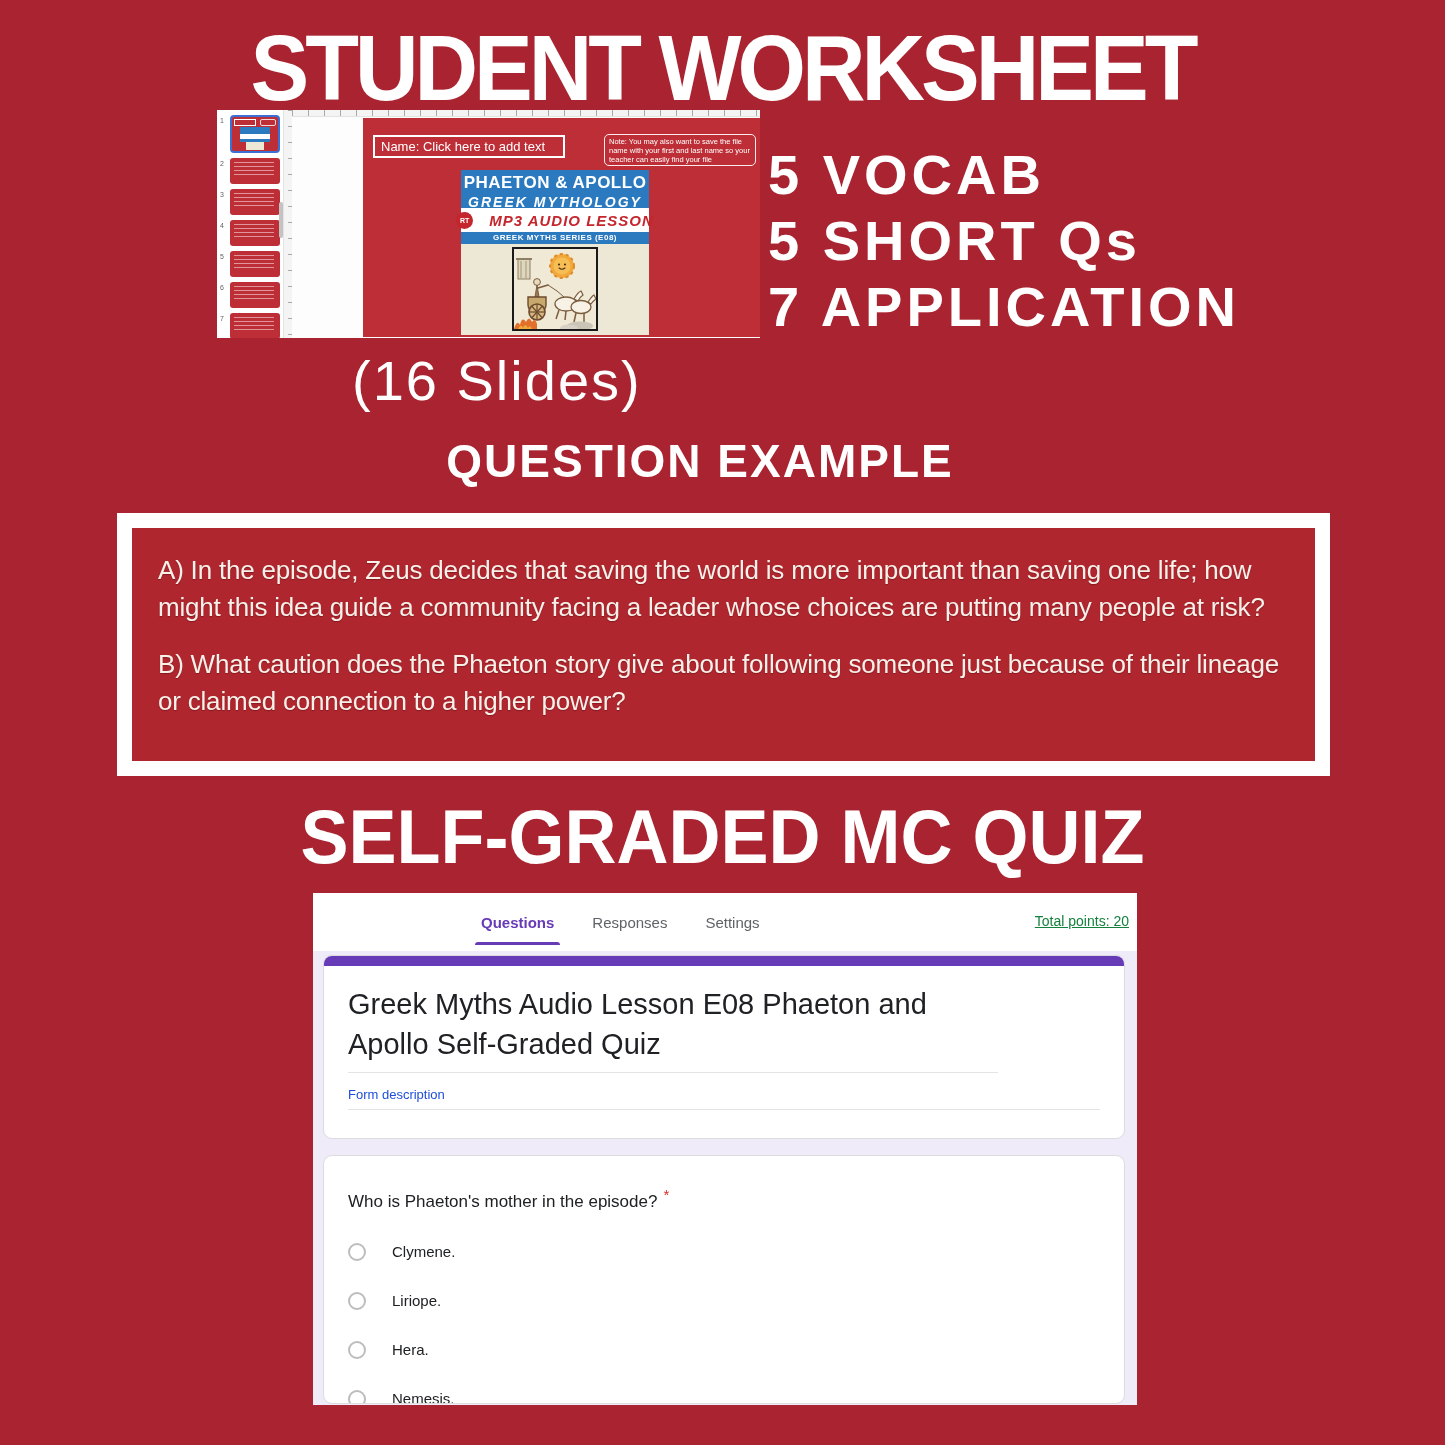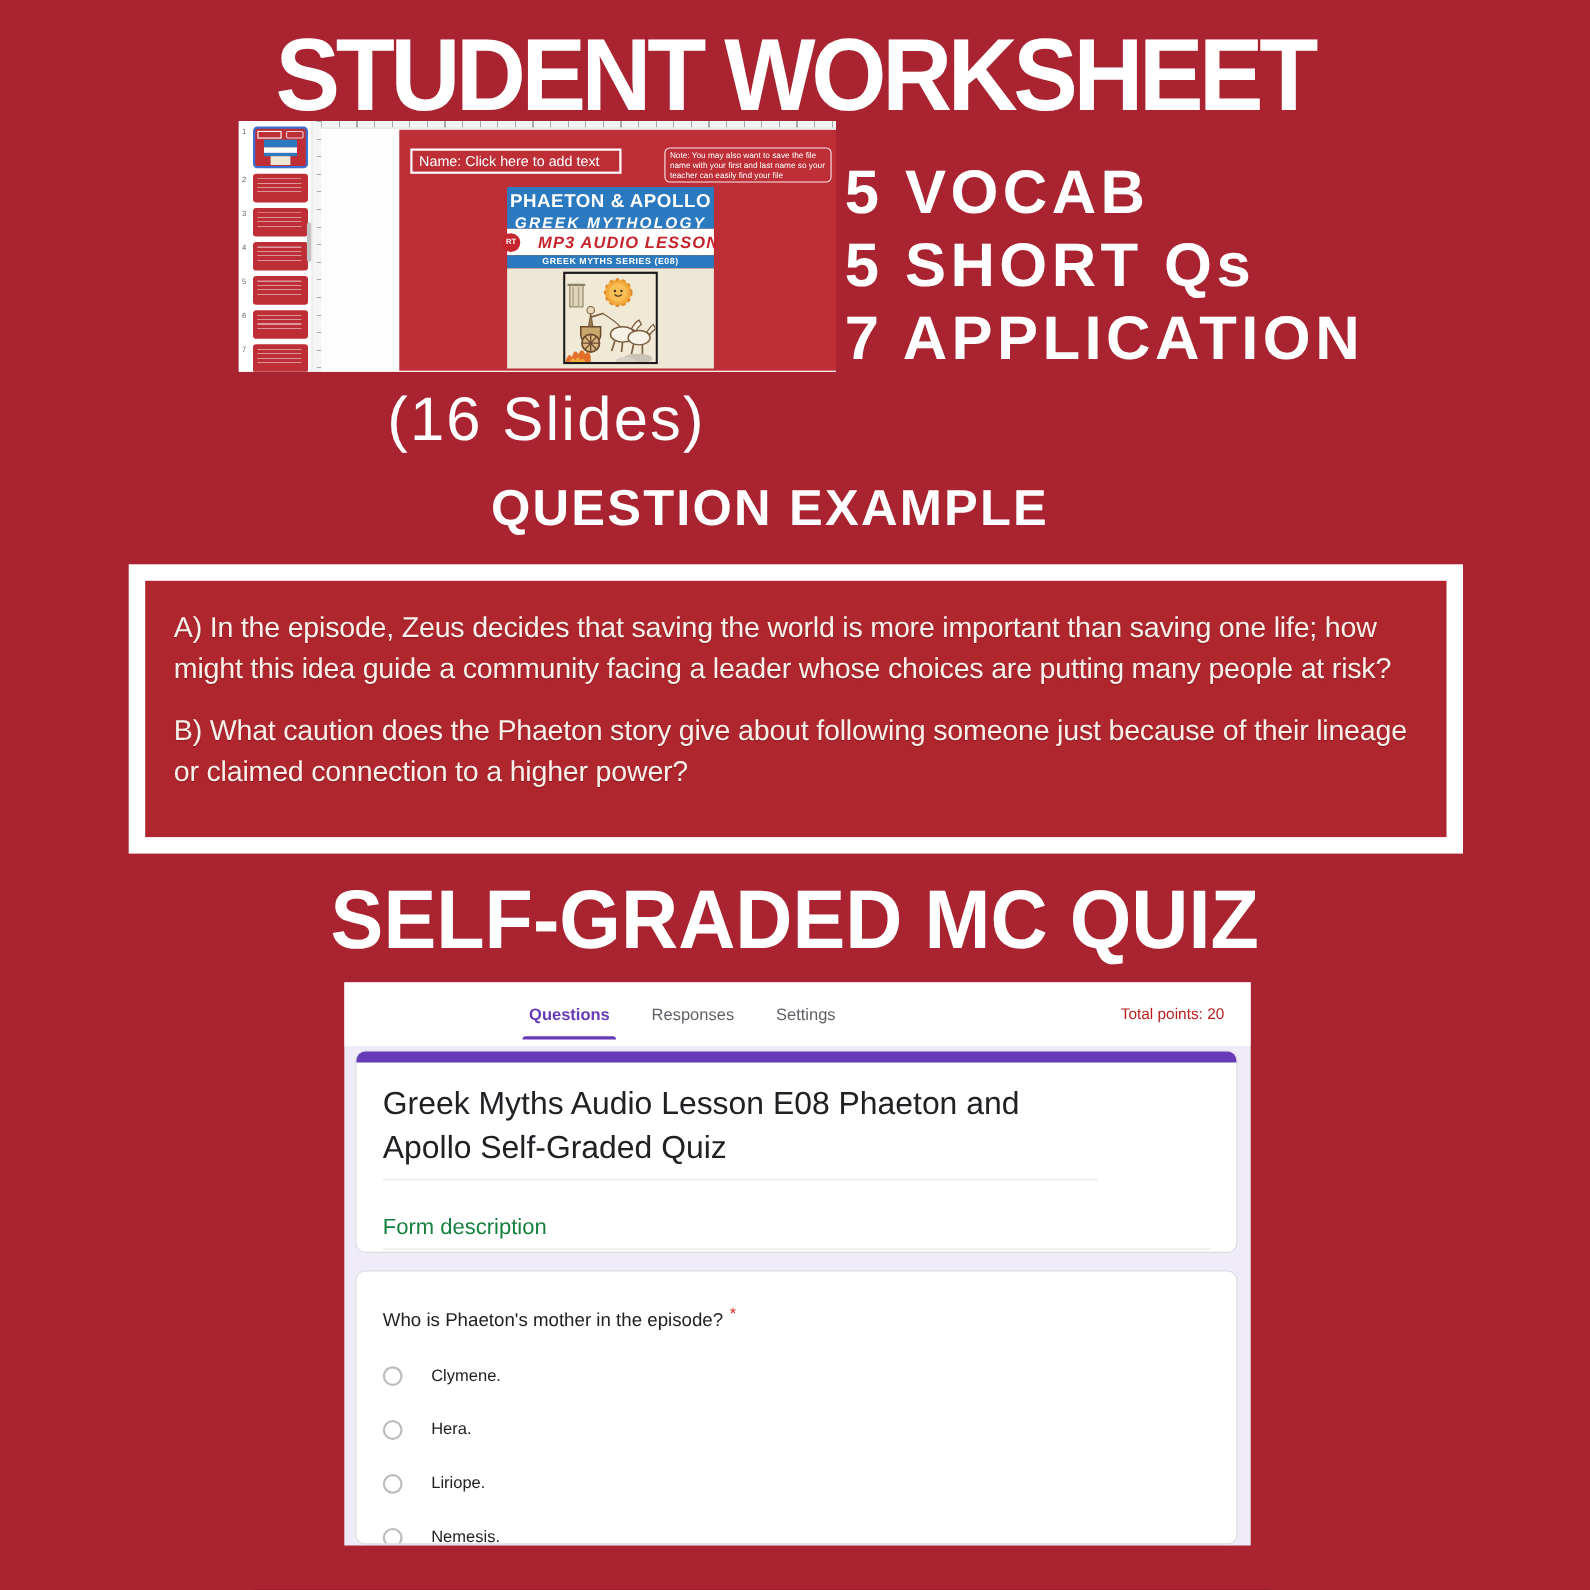--- a/index.html
+++ b/index.html
@@ -60,28 +60,28 @@
   .banner-cream{background:#EDE7D5;height:91px;display:flex;justify-content:center;}
   .art-frame{margin-top:3px;width:86px;height:84px;border:2px solid #1a1a1a;box-sizing:border-box;background:#F0E9D6;}
 
   
   .gform{position:absolute;left:313px;top:893px;width:824px;height:512px;background:#F0EBF8;overflow:hidden;}
   .gf-header{position:relative;height:58px;background:#fff;}
   .gf-tabs{position:absolute;left:168px;top:0;height:58px;display:flex;gap:38px;align-items:center;}
   .gf-tab{font-size:15px;color:#5f6368;position:relative;height:100%;display:flex;align-items:center;cursor:pointer;}
   .gf-tab.active{color:#673AB7;font-weight:700;}
   .gf-tab.active::after{content:"";position:absolute;left:-6px;right:-6px;bottom:6px;height:3px;background:#673AB7;border-radius:3px 3px 0 0;}
-  .gf-points{position:absolute;right:24px;top:20px;font-size:14px;color:#b91c1c;}
+  .gf-points{position:absolute;right:8px;top:20px;font-size:14px;color:#15803d;text-decoration:underline;}
   .gf-body{position:absolute;left:0;right:0;top:58px;bottom:0;}
   .gf-card{position:absolute;left:10px;right:12px;background:#fff;border:1px solid #dadce0;border-radius:9px;box-sizing:border-box;}
   .gf-title-card{top:4px;height:184px;overflow:hidden;}
   .gf-purple-bar{height:11px;background:#673AB7;border-radius:8px 8px 0 0;margin:-1px -1px 0 -1px;}
   .gf-card-inner{padding:18px 24px 0 24px;}
   .gf-form-title{font-size:29px;color:#202124;line-height:40px;max-width:650px;border-bottom:1px solid #e4e4e4;padding-bottom:8px;}
-  .gf-form-desc{margin-top:32px;font-size:20px;color:#15803d;border-bottom:1px solid #e4e4e4;padding-bottom:7px;max-width:763px;}
+  .gf-form-desc{margin-top:14px;font-size:13px;color:#1d4ed8;border-bottom:1px solid #e4e4e4;padding-bottom:7px;max-width:763px;}
   .gf-question-card{top:204px;height:249px;overflow:hidden;}
   .gf-question{padding:30px 24px 0 24px;font-size:17px;color:#202124;}
   .req{color:#D93025;font-size:15px;vertical-align:super;margin-left:6px;}
   .gf-option{display:flex;align-items:center;gap:26px;margin:31px 0 0 24px;}
   .gf-radio{width:18px;height:18px;border:2px solid #bdbdbd;border-radius:50%;box-sizing:border-box;flex:none;}
   .gf-option-label{font-size:15px;color:#202124;}
 </style>
 </head>
 <body>
 
@@ -236,27 +236,27 @@
       <div class="gf-card gf-question-card">
         <div class="gf-question">
           <span>Who is Phaeton's mother in the episode?</span><span class="req">*</span>
         </div>
         <div class="gf-option">
           <span class="gf-radio"></span>
           <span class="gf-option-label">Clymene.</span>
         </div>
         <div class="gf-option">
           <span class="gf-radio"></span>
+          <span class="gf-option-label">Liriope.</span>
+        </div>
+        <div class="gf-option">
+          <span class="gf-radio"></span>
           <span class="gf-option-label">Hera.</span>
         </div>
         <div class="gf-option">
           <span class="gf-radio"></span>
-          <span class="gf-option-label">Liriope.</span>
-        </div>
-        <div class="gf-option">
-          <span class="gf-radio"></span>
           <span class="gf-option-label">Nemesis.</span>
         </div>
       </div>
     </div>
   </div>
 
 </div>
 
 </body></html>

